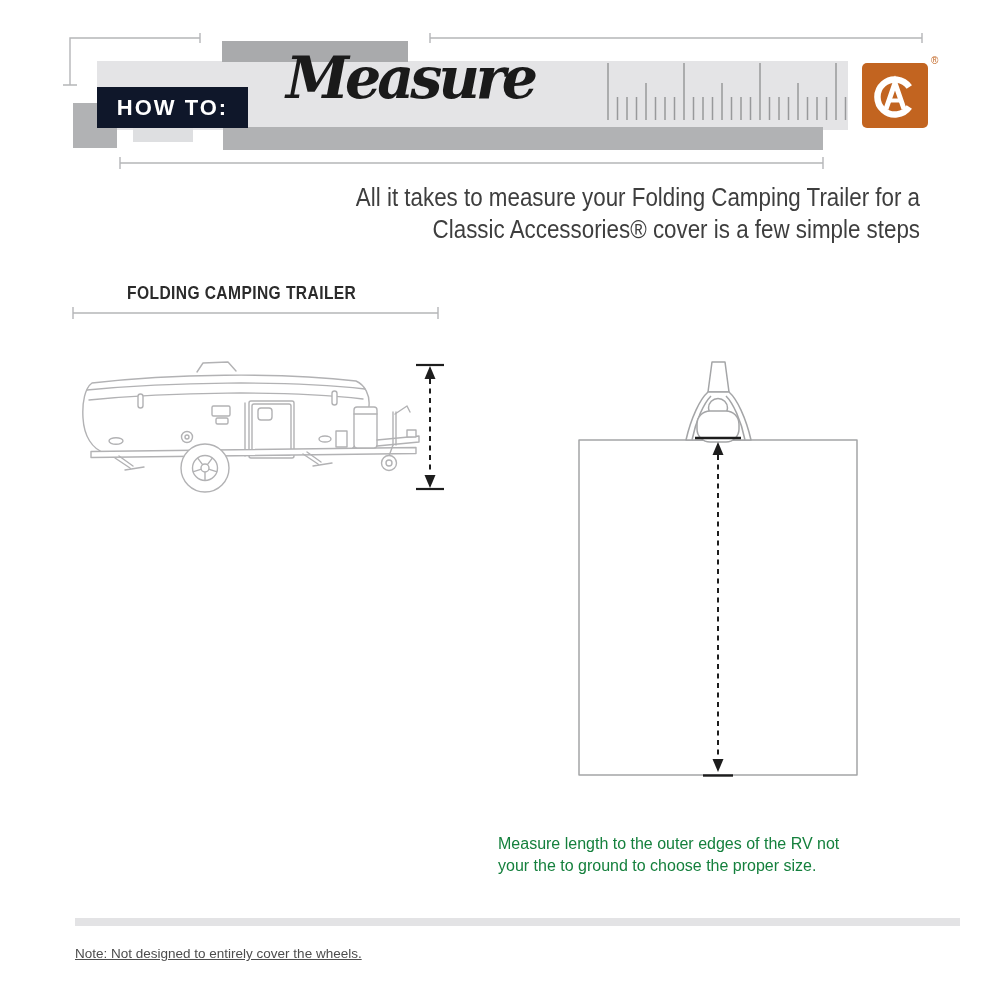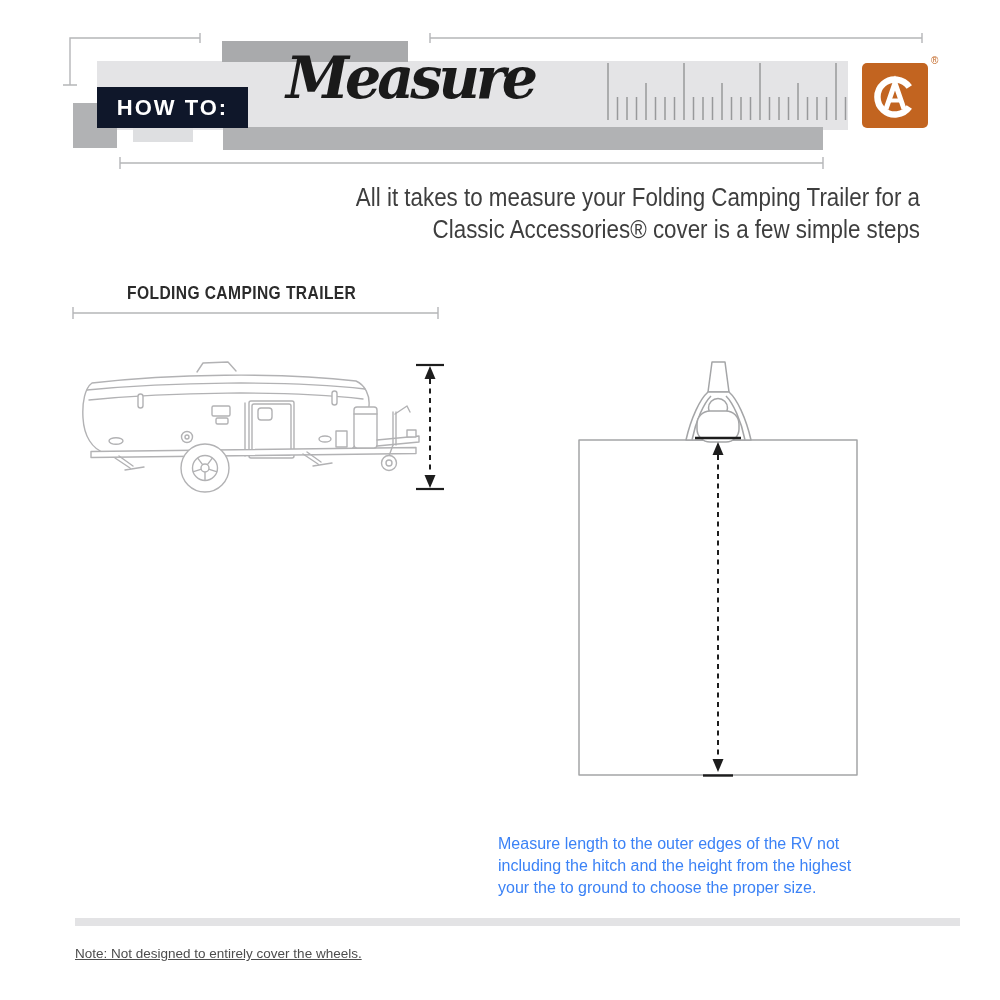--- a/index.html
+++ b/index.html
@@ -27,21 +27,21 @@
 
   .intro{right:80px;top:181px;text-align:right;color:#3e3e3e;font-size:26px;
     font-weight:300;line-height:32px;transform:scaleX(0.86);transform-origin:top right;}
 
   .section-heading{left:127px;top:282px;color:#2b2b2b;font-size:19px;font-weight:700;
     letter-spacing:0.5px;transform:scaleX(0.82);transform-origin:top left;white-space:nowrap;}
 
   .sideview{left:75px;top:350px;}
   .topview{left:575px;top:355px;}
 
-  .caption{left:498px;top:833px;color:#3b82f6;font-size:16px;line-height:22px;}
+  .caption{left:498px;top:833px;color:#15803d;font-size:16px;line-height:22px;}
 
   .divider{left:75px;top:918px;width:885px;height:8px;background:#e3e3e5;}
   .note{left:75px;top:946px;color:#4d4d4d;font-size:13.5px;text-decoration:underline;}
 
   svg{display:block;}
 </style>
 </head>
 <body>
 
 <div class="page">
@@ -141,20 +141,19 @@
       <line x1="120" y1="83" x2="166" y2="83" stroke-width="2.4"></line>
       <path d="M143 87 L137.5 100 L148.5 100 Z" stroke="none"></path>
       <line x1="143" y1="100" x2="143" y2="404" stroke-width="2" stroke-dasharray="5 4.5"></line>
       <path d="M143 417 L137.5 404 L148.5 404 Z" stroke="none"></path>
       <line x1="128" y1="420.5" x2="158" y2="420.5" stroke-width="2.4"></line>
     </g>
   </svg>
 
   <div class="abs caption">
     <div>Measure length to the outer edges of the RV not</div>
-    <div>including the hitch and the height from the highest</div>
     <div>your the to ground to choose the proper size.</div>
   </div>
 
   <div class="abs divider"></div>
   <div class="abs note">Note: Not designed to entirely cover the wheels.</div>
 
 </div>
 
 </body></html>

